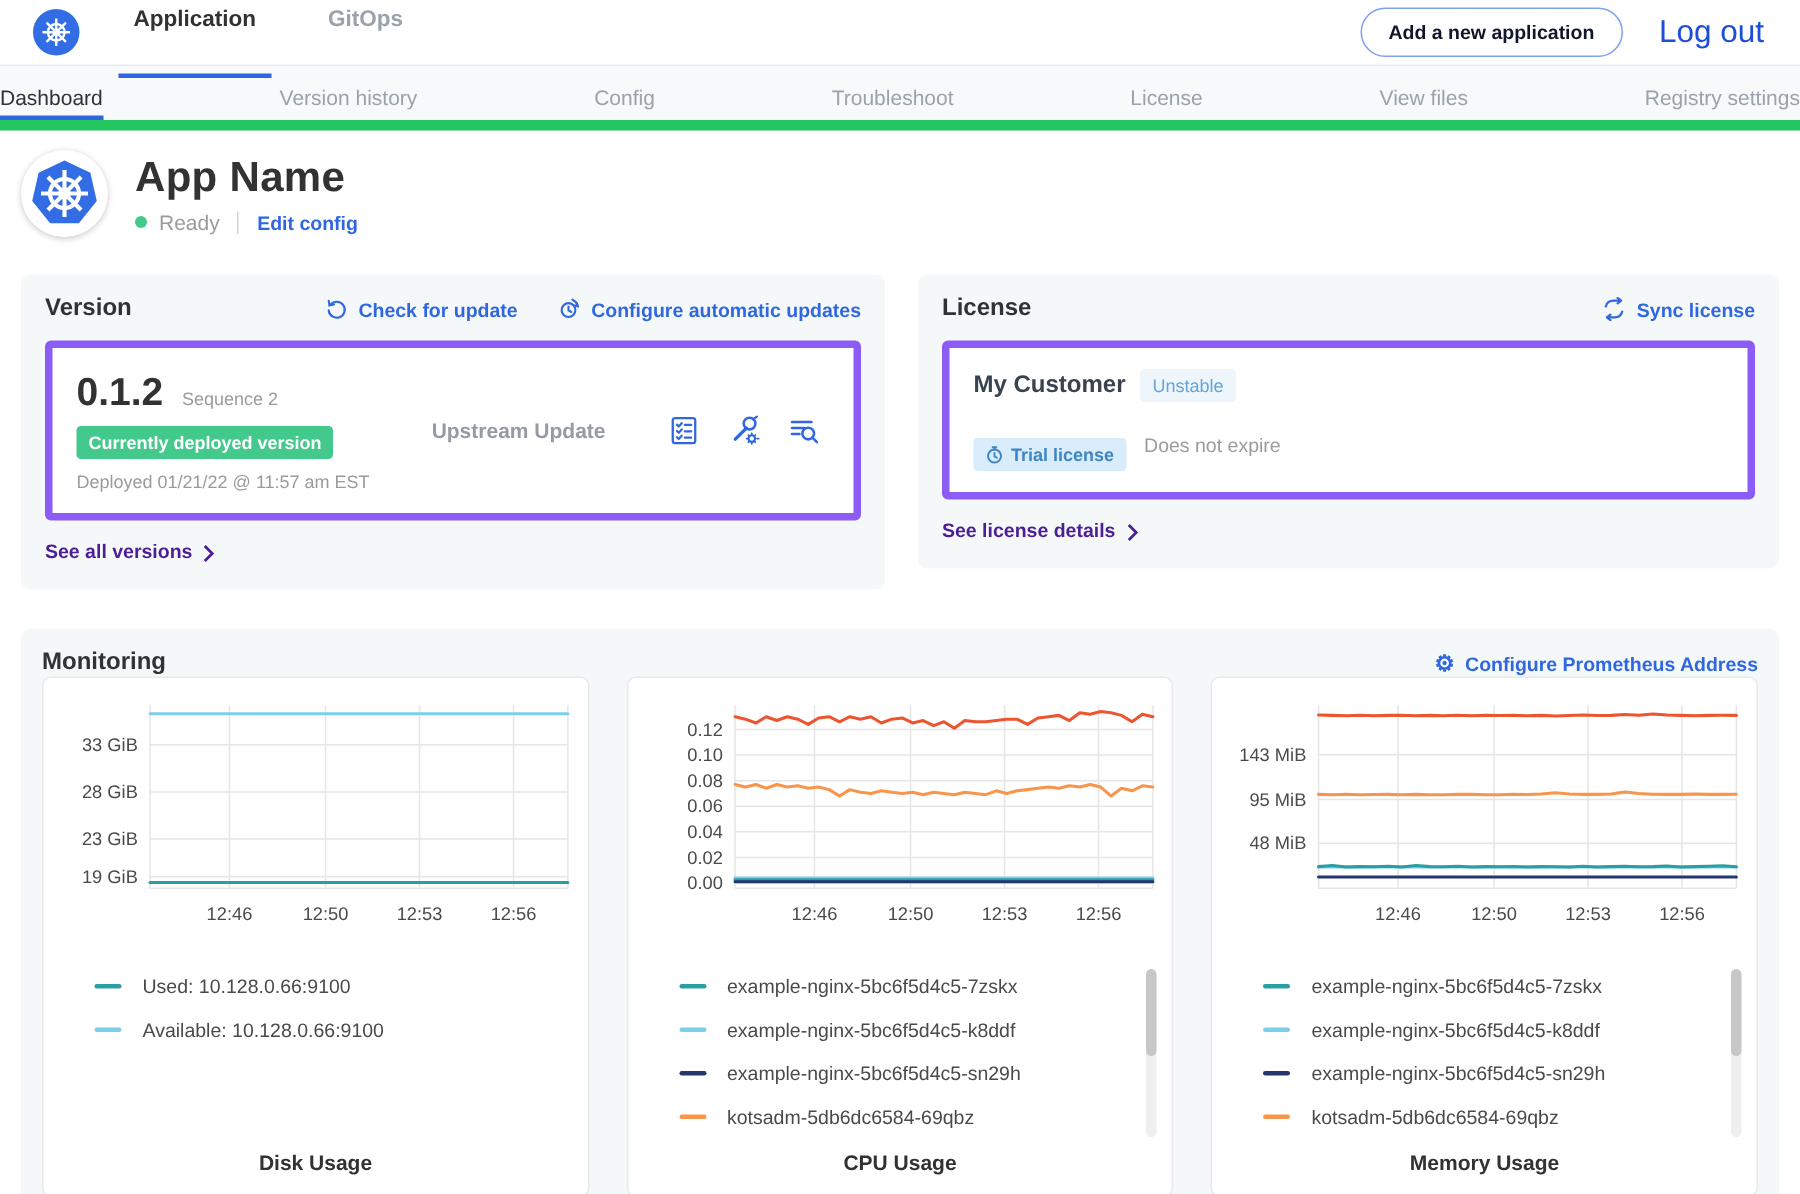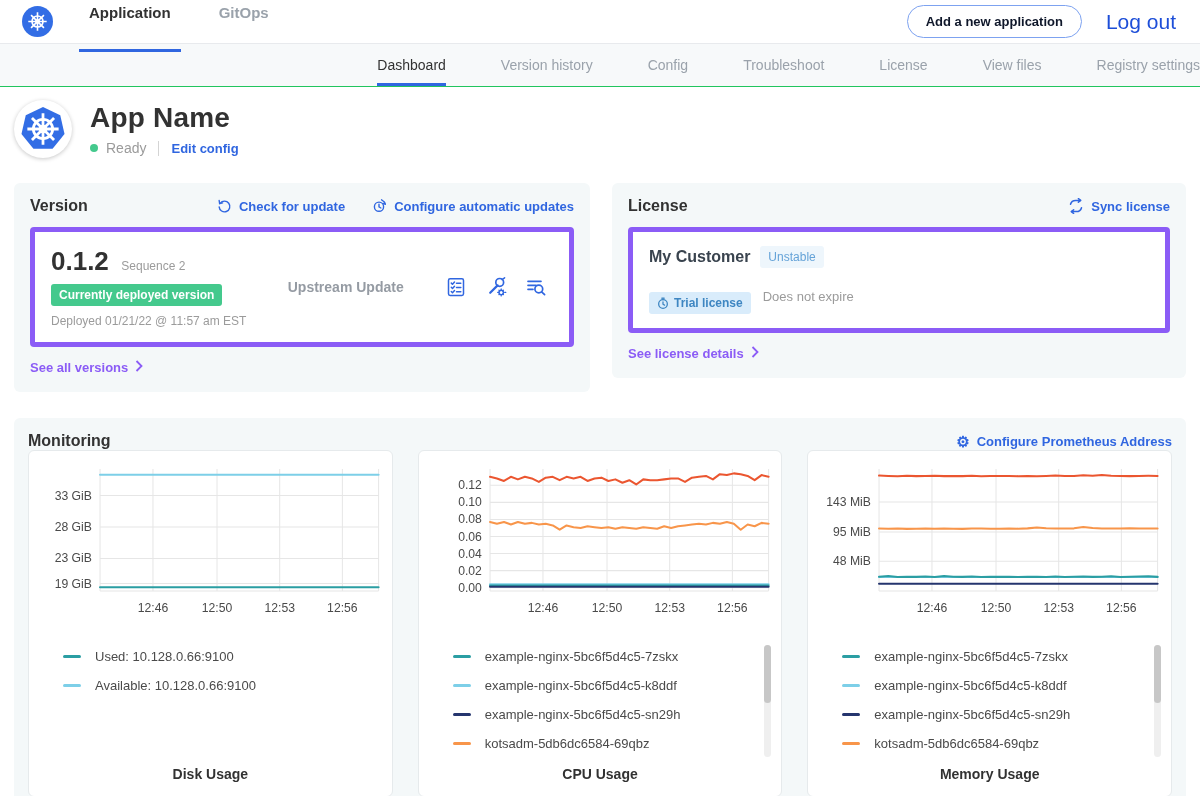--- a/index.html
+++ b/index.html
@@ -11,21 +11,21 @@
   
   .topnav { display: flex; align-items: center; height: 44px; padding: 0 24px 0 22px; border-bottom: 1px solid #e8eaed; }
   .brand { width: 31px; height: 31px; border-radius: 50%; background: #326de5; display: flex; align-items: center; justify-content: center; margin-right: 36px; flex: none; }
   .topnav-item { position: relative; font-size: 15px; font-weight: 700; color: #9aa2ab; margin-right: 48px; height: 61px; line-height: 44px; cursor: pointer; }
   .topnav-item.active { color: #323232; }
   .topnav-item.active::after { content: ""; position: absolute; left: -10px; right: -10px; bottom: 0; height: 3px; background: #3066e0; }
   .spacer { flex: 1; }
   .add-app-btn { border: 1px solid #7da2f0; color: #0f172a; font-weight: 700; font-size: 13px; border-radius: 17px; padding: 8px 18px; background: #fff; margin-right: 24px; cursor: pointer; font-family: inherit; }
   .logout { font-size: 21px; color: #1d4ed8; cursor: pointer; }
   
-  .subnav { display: flex; justify-content: flex-end; gap: 55px; background: #f7f9fa; border-bottom: 1px solid #22c55e; height: 43px; align-items: stretch; }
+  .subnav { display: flex; justify-content: space-between; gap: 55px; background: #f7f9fa; border-bottom: 7px solid #22c55e; height: 43px; align-items: stretch; }
   .subnav-tab { font-size: 14px; color: #9aa2ab; line-height: 42px; position: relative; cursor: pointer; white-space: nowrap; }
   .subnav-tab.active { color: #323232; }
   .subnav-tab.active::after { content: ""; position: absolute; left: 0; right: 0; bottom: 0; height: 3px; background: #3066e0; }
   
   .app-header { display: flex; align-items: center; padding: 13px 24px 15px 14px; }
   .app-icon { width: 58px; height: 58px; border-radius: 50%; background: #fff; box-shadow: 0 1px 4px rgba(0,0,0,.22); display: flex; align-items: center; justify-content: center; margin-right: 18px; flex: none; }
   .app-title { font-size: 28px; font-weight: 700; letter-spacing: .2px; }
   .status-row { display: flex; align-items: center; gap: 8px; margin-top: 6px; font-size: 14px; color: #9b9b9b; }
   .dot { width: 8px; height: 8px; border-radius: 50%; background: #44c98d; }
   .vdiv { width: 1px; height: 15px; background: #d4d4d4; margin: 0 4px; }
@@ -41,21 +41,21 @@
   .blue-link { color: #3066e0; font-weight: 700; font-size: 13px; display: inline-flex; align-items: center; gap: 7px; cursor: pointer; }
   .inner-card { background: #fff; border: 5px solid #8b5cf6; border-radius: 4px; padding: 14px 16px; }
   .version-inner { display: flex; align-items: center; min-height: 88px; }
   .version-number { font-size: 26px; font-weight: 700; }
   .sequence { font-size: 12px; color: #9b9b9b; margin-left: 8px; }
   .green-badge { display: inline-block; background: #44c98d; color: #fff; font-size: 12px; font-weight: 700; padding: 4px 8px; border-radius: 3px; margin-top: 7px; }
   .deployed-at { font-size: 12px; color: #9b9b9b; margin-top: 8px; }
   .upstream { flex: 1; text-align: center; color: #959ba3; font-weight: 700; font-size: 14px; }
   .version-actions { display: flex; gap: 18px; color: #3066e0; align-items: center; padding-right: 6px; }
   .version-actions .icon-btn { cursor: pointer; display: inline-flex; }
-  .see-link { margin-top: 13px; display: inline-flex; align-items: flex-start; gap: 7px; color: #8b5cf6; font-weight: 700; font-size: 13px; cursor: pointer; }
+  .see-link { margin-top: 13px; display: inline-flex; align-items: flex-end; gap: 7px; color: #4c1d95; font-weight: 700; font-size: 13px; cursor: pointer; }
   .customer-row { display: flex; align-items: center; }
   .customer-name { font-size: 16px; font-weight: 700; color: #39434e; }
   .unstable-badge { background: #eef6fc; color: #65a3d8; font-size: 12px; padding: 4px 8px; border-radius: 3px; margin-left: 10px; }
   .license-row2 { display: flex; align-items: center; gap: 12px; margin-top: 11px; }
   .trial-badge { background: #d9ecfb; color: #3e86c2; font-weight: 700; font-size: 12px; padding: 4px 8px; border-radius: 3px; display: inline-flex; gap: 5px; align-items: center; margin-top: 13px; }
   .expiry { font-size: 13px; color: #9b9b9b; }
   
   .monitoring { margin: 26px 14px 0; background: #f4f8f9; border-radius: 6px; padding: 14px; }
   .monitoring-head { display: flex; align-items: center; margin-bottom: 0; }
   .gear-glyph { font-size: 15px; line-height: 1; }

